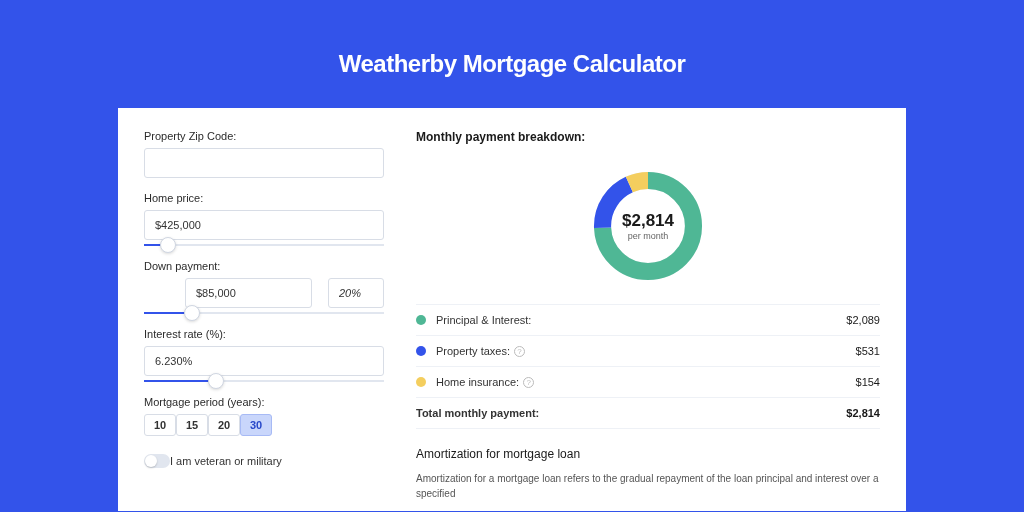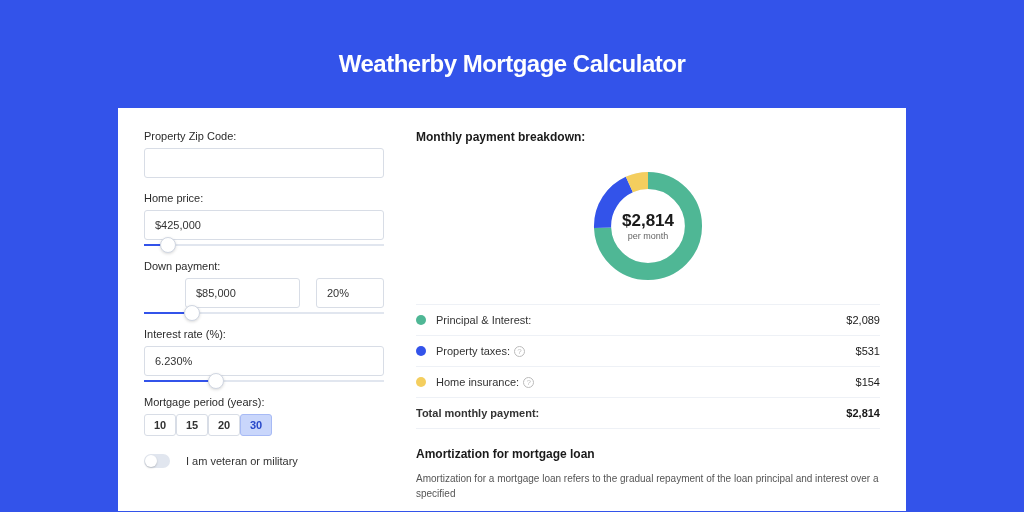--- a/index.html
+++ b/index.html
@@ -11,44 +11,44 @@
 .left { width: 240px; flex-shrink: 0; }
 .right { flex: 1; }
 .field { margin-bottom: 14px; }
 .label { font-size: 11px; color: #2b2b2b; margin-bottom: 6px; display: block; }
 .input { width: 100%; height: 30px; border: 1px solid #d8dde6; border-radius: 3px; padding: 0 10px; font-size: 11px; color: #333; background: #fff; }
 .slider-track { margin-top: 4px; height: 2px; background: #e1e6ef; position: relative; }
 .slider-fill { position: absolute; left: 0; top: 0; height: 2px; background: #3353EA; }
 .slider-thumb { position: absolute; top: -7px; width: 16px; height: 16px; border-radius: 50%; background: #fff; border: 1px solid #d0d6e2; box-shadow: 0 1px 3px rgba(0,0,0,0.15); transform: translateX(-50%); }
 .dp-row { display: flex; gap: 16px; margin-left: 41px; }
 .dp-row .input:first-child { flex: 1; }
-.dp-row .input:last-child { width: 68px; }
+.dp-row .input:last-child { width: 56px; font-style: italic; }
 .periods { display: flex; margin-top: 4px; }
 .period-btn { width: 32px; height: 22px; border: 1px solid #d8dde6; border-radius: 3px; background: #fff; font-size: 11px; font-weight: 600; color: #333; display: flex; align-items: center; justify-content: center; cursor: pointer; }
 .period-btn.active { background: #c9d6fb; border-color: #a7baf5; color: #2747c9; }
-.toggle-row { display: flex; align-items: center; gap: 16px; margin-top: 18px; }
+.toggle-row { display: flex; align-items: center; gap: 0; margin-top: 18px; }
 .toggle { width: 26px; height: 14px; border-radius: 7px; background: #e1e6ef; position: relative; }
 .toggle-knob { position: absolute; left: 1px; top: 1px; width: 12px; height: 12px; border-radius: 50%; background: #fff; box-shadow: 0 1px 2px rgba(0,0,0,0.2); }
 .toggle-label { font-size: 11px; color: #333; }
 .section-title { font-size: 12px; font-weight: 700; color: #1a1a1a; margin-bottom: 22px; }
 .donut-wrap { display: flex; justify-content: center; margin: 6px 0 18px 0; }
 .donut { position: relative; width: 120px; height: 120px; }
 .donut svg { width: 120px; height: 120px; transform: rotate(-90deg); }
 .donut-center { position: absolute; inset: 0; display: flex; flex-direction: column; align-items: center; justify-content: center; }
 .donut-amount { font-size: 17px; font-weight: 700; color: #1a1a1a; }
 .donut-sub { font-size: 9px; color: #666; }
 .legend { border-top: 1px solid #eef1f6; }
 .legend-row { display: flex; align-items: center; padding: 9px 0; border-bottom: 1px solid #eef1f6; }
 .dot { width: 10px; height: 10px; border-radius: 50%; margin-right: 10px; flex-shrink: 0; }
 .legend-label { font-size: 11px; color: #333; flex: 1; display: flex; align-items: center; gap: 4px; }
 .legend-value { font-size: 11px; color: #1a1a1a; }
 .legend-row.total .legend-label, .legend-row.total .legend-value { font-weight: 700; }
 .info-icon { width: 11px; height: 11px; border-radius: 50%; border: 1px solid #bbb; color: #bbb; font-size: 8px; display: inline-flex; align-items: center; justify-content: center; }
 .amort { margin-top: 18px; }
-.amort-title { font-size: 12px; font-weight: 700; color: #1a1a1a; margin-bottom: 10px; }
+.amort-title { font-size: 12px; font-weight: 400; color: #1a1a1a; margin-bottom: 10px; }
 .amort-text { font-size: 10px; color: #555; line-height: 1.5; }
 .dot.green { background: #4FB795; }
 .dot.blue { background: #3353EA; }
 .dot.yellow { background: #F4CE5E; }
 </style>
 </head>
 <body>
 
 <div class="outer">
   <h1 class="title">Weatherby Mortgage Calculator</h1>

